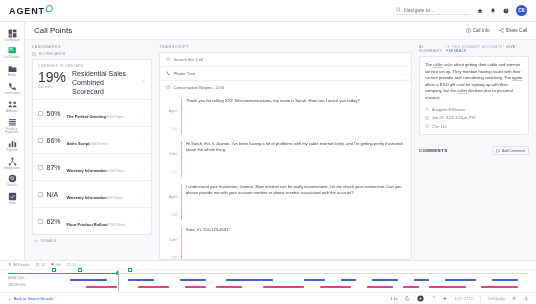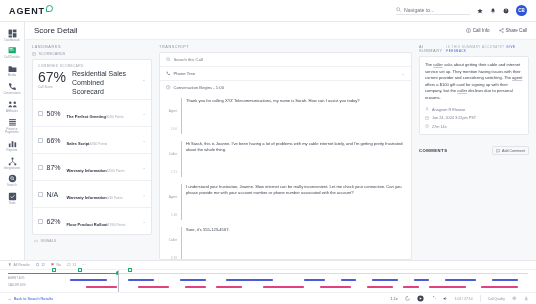--- a/index.html
+++ b/index.html
@@ -271,21 +271,21 @@
           <svg width="9" height="9" viewBox="0 0 16 16">
             <rect x="1.5" y="1.5" width="13" height="13" rx="1.6" fill="#4a5162"></rect>
             <path d="M4.5 8.2l2.2 2.2 4.8-4.8" stroke="#fff" stroke-width="1.4" fill="none"></path>
           </svg>
         </span>
       <span class="rail-lab">Tools</span>
     </div>
   </div>
 
   <div class="page-head">
-    <div class="page-title">Score Detail</div>
+    <div class="page-title">Call Points</div>
     <div class="head-actions">
       <div class="hbtn">
         <svg width="5" height="5" viewBox="0 0 16 16">
             <circle cx="8" cy="8" r="6.6" fill="none" stroke="#4a5162" stroke-width="1.4"></circle>
             <rect x="7.2" y="6.6" width="1.6" height="5" fill="#4a5162"></rect>
             <rect x="7.2" y="4" width="1.6" height="1.6" fill="#4a5162"></rect>
           </svg>
         <span>Call Info</span>
       </div>
       <div class="hbtn">
@@ -310,21 +310,21 @@
             <line x1="4.6" y1="5" x2="11.4" y2="5" stroke="#9aa0ac" stroke-width="1.3"></line>
             <line x1="4.6" y1="8" x2="11.4" y2="8" stroke="#9aa0ac" stroke-width="1.3"></line>
           </svg>
         <span>SCORECARDS</span>
       </div>
       <div class="card">
         <div class="sc-card">
           <div class="sc-label">COMBINED SCORECARD</div>
           <div class="sc-main">
             <div>
-              <div class="sc-pct">67%</div>
+              <div class="sc-pct">19%</div>
               <div class="sc-sub">Call Score</div>
             </div>
             <div class="sc-name">Residential Sales Combined Scorecard</div>
             <div class="sc-caret">⌄</div>
           </div>
         </div>
         <div id="sc-rows">
             <div class="sc-row">
               <span class="sc-chk"></span>
               <span class="sc-rowpct">50%</span>

